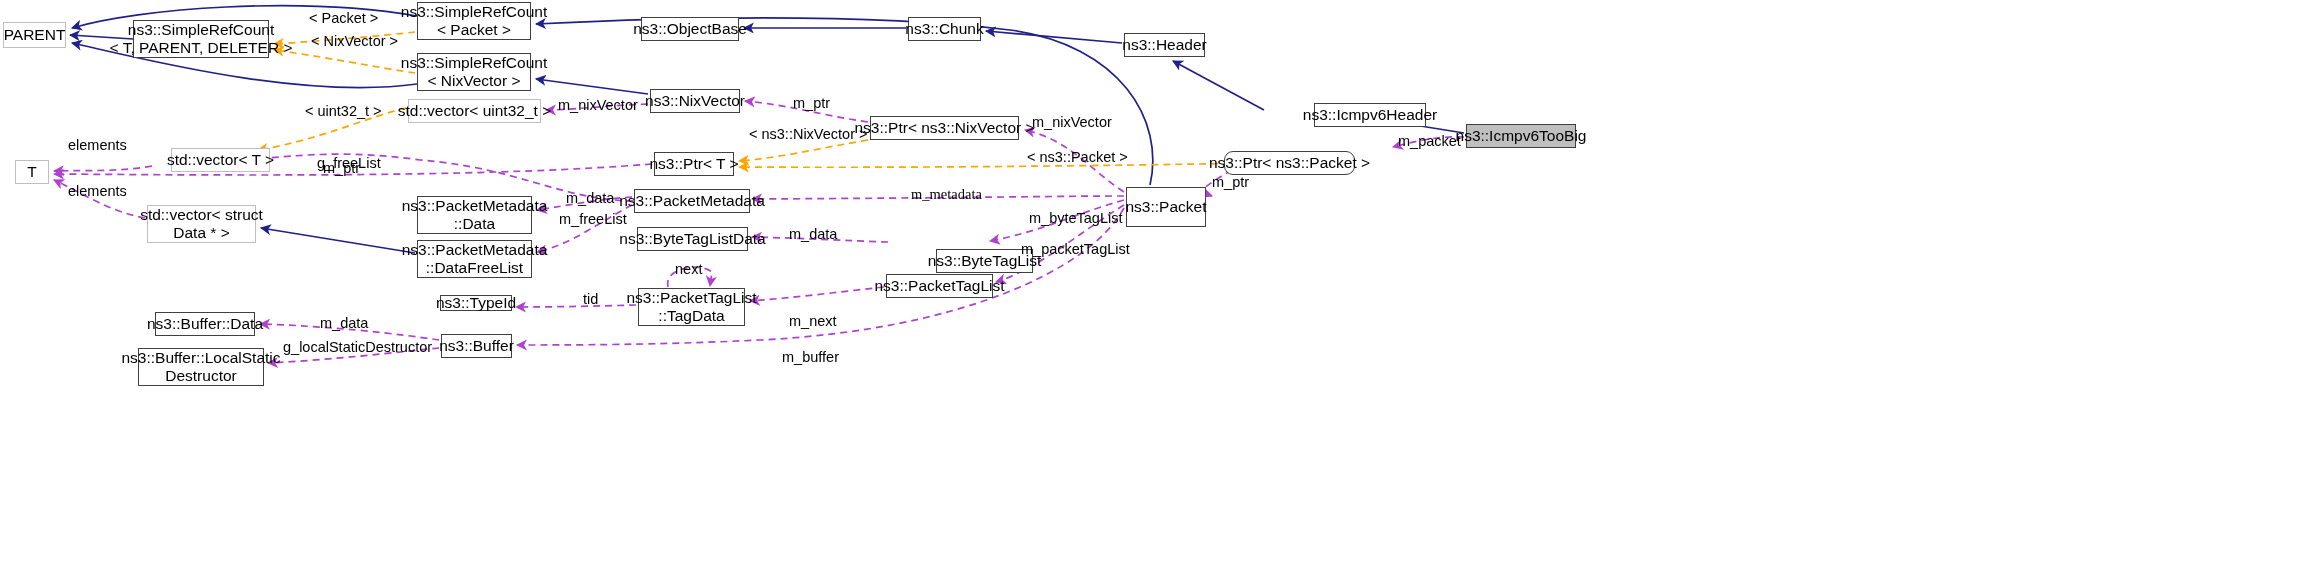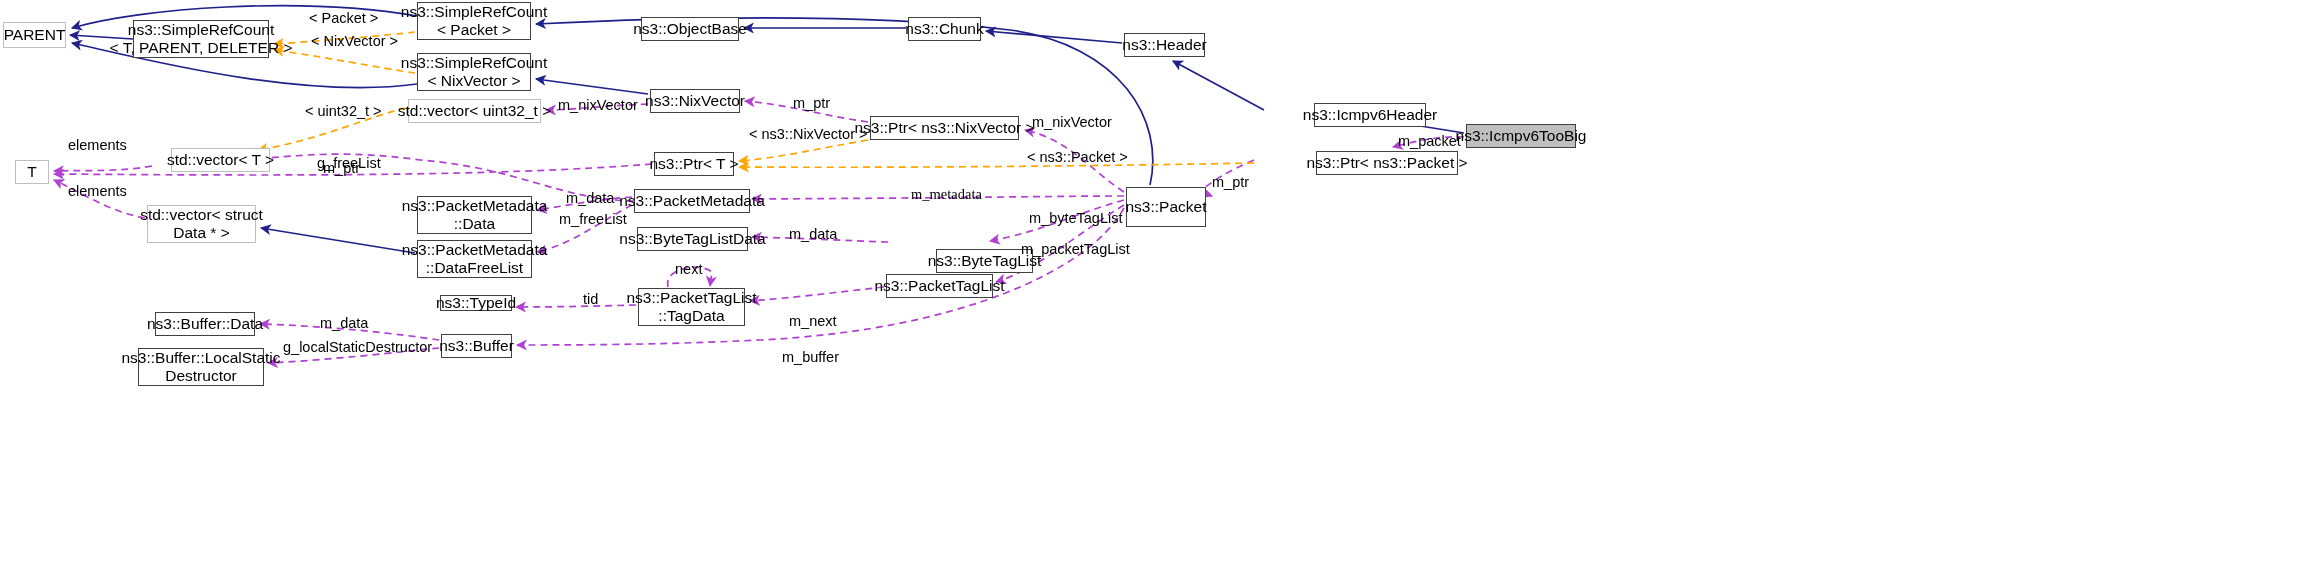--- a/index.html
+++ b/index.html
@@ -169,21 +169,21 @@
       <div class="node solid" style="left: 908px; top: 17px; width: 73px; height: 24px;">ns3::Chunk</div>
       <div class="node solid" style="left: 1124px; top: 33px; width: 81px; height: 24px;">ns3::Header</div>
       <div class="node solid" style="left: 1266px; top: 103px; width: 112px; height: 24px; margin-left: 48px;">ns3::Icmpv6Header</div>
       <div class="node current" style="left: 1466px; top: 124px; width: 110px; height: 24px;">ns3::Icmpv6TooBig</div>
       <div class="node light" style="left: 154px; top: 148px; width: 99px; height: 24px; margin-left: 17px;">std::vector&lt; T &gt;</div>
       <div class="node light" style="left: 408px; top: 99px; width: 133px; height: 24px;">std::vector&lt; uint32_t &gt;</div>
       <div class="node light" style="left: 15px; top: 160px; width: 34px; height: 24px;">T</div>
       <div class="node solid" style="left: 650px; top: 89px; width: 90px; height: 24px;">ns3::NixVector</div>
       <div class="node solid" style="left: 870px; top: 116px; width: 149px; height: 24px;">ns3::Ptr&lt; ns3::NixVector &gt;</div>
       <div class="node solid" style="left: 654px; top: 152px; width: 80px; height: 24px;">ns3::Ptr&lt; T &gt;</div>
-      <div class="node solid" style="left: 1316px; top: 151px; width: 142px; height: 24px;">ns3::Ptr&lt; ns3::Packet &gt;</div>
+      <div class="node solid" style="left: 1224px; top: 151px; width: 131px; height: 24px; border-radius: 9px;">ns3::Ptr&lt; ns3::Packet &gt;</div>
       <div class="node solid" style="left: 1126px; top: 187px; width: 80px; height: 40px;">ns3::Packet</div>
       <div class="node light" style="left: 147px; top: 205px; width: 109px; height: 38px;">std::vector&lt; struct
 Data * &gt;</div>
       <div class="node solid" style="left: 417px; top: 196px; width: 115px; height: 38px;">ns3::PacketMetadata
 ::Data</div>
       <div class="node solid" style="left: 417px; top: 240px; width: 115px; height: 38px;">ns3::PacketMetadata
 ::DataFreeList</div>
       <div class="node solid" style="left: 634px; top: 189px; width: 116px; height: 24px;">ns3::PacketMetadata</div>
       <div class="node solid" style="left: 637px; top: 227px; width: 111px; height: 24px;">ns3::ByteTagListData</div>
       <div class="node solid" style="left: 936px; top: 234px; width: 97px; height: 24px; margin-top: 15px;">ns3::ByteTagList</div>

